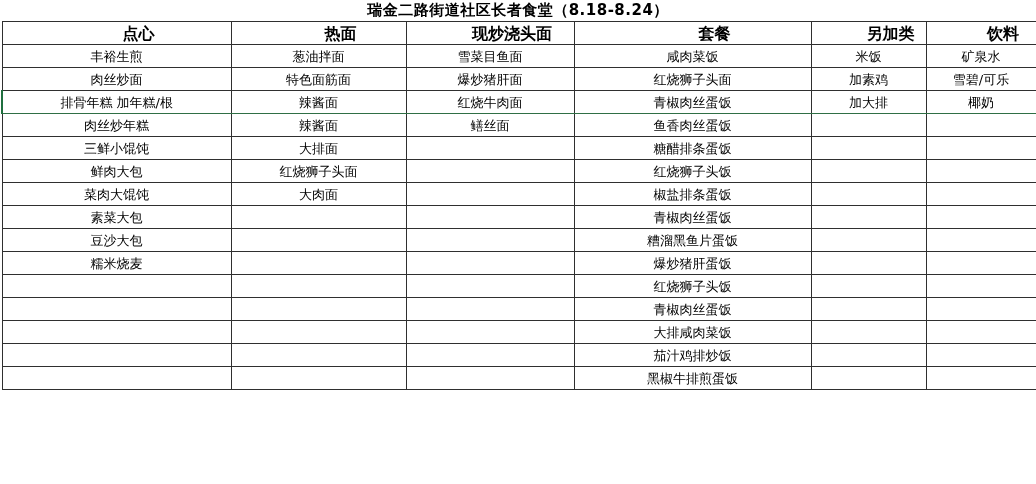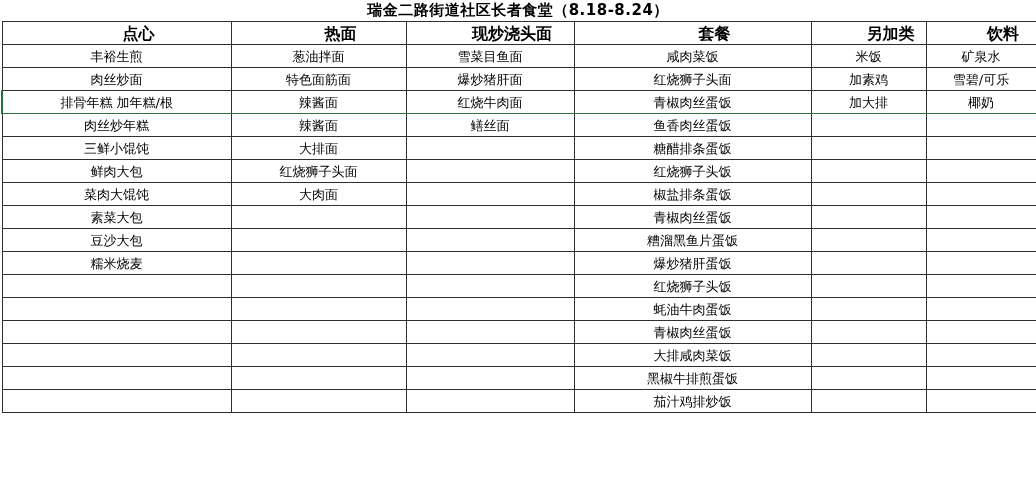--- a/index.html
+++ b/index.html
@@ -175,51 +175,43 @@
           <td></td>
           <td></td>
           <td>红烧狮子头饭</td>
           <td></td>
           <td></td>
         </tr>
         <tr>
           <td></td>
           <td></td>
           <td></td>
-          <td>蚝油牛肉蛋饭</td>
-          <td></td>
-          <td></td>
-        </tr>
-        <tr>
-          <td></td>
-          <td></td>
-          <td></td>
           <td>青椒肉丝蛋饭</td>
           <td></td>
           <td></td>
         </tr>
         <tr>
           <td></td>
           <td></td>
           <td></td>
           <td>大排咸肉菜饭</td>
           <td></td>
           <td></td>
         </tr>
         <tr>
           <td></td>
           <td></td>
           <td></td>
+          <td>茄汁鸡排炒饭</td>
+          <td></td>
+          <td></td>
+        </tr>
+        <tr>
+          <td></td>
+          <td></td>
+          <td></td>
           <td>黑椒牛排煎蛋饭</td>
-          <td></td>
-          <td></td>
-        </tr>
-        <tr>
-          <td></td>
-          <td></td>
-          <td></td>
-          <td>茄汁鸡排炒饭</td>
           <td></td>
           <td></td>
         </tr>
       </tbody>
   </table>
 </div>
 
 </body></html>

